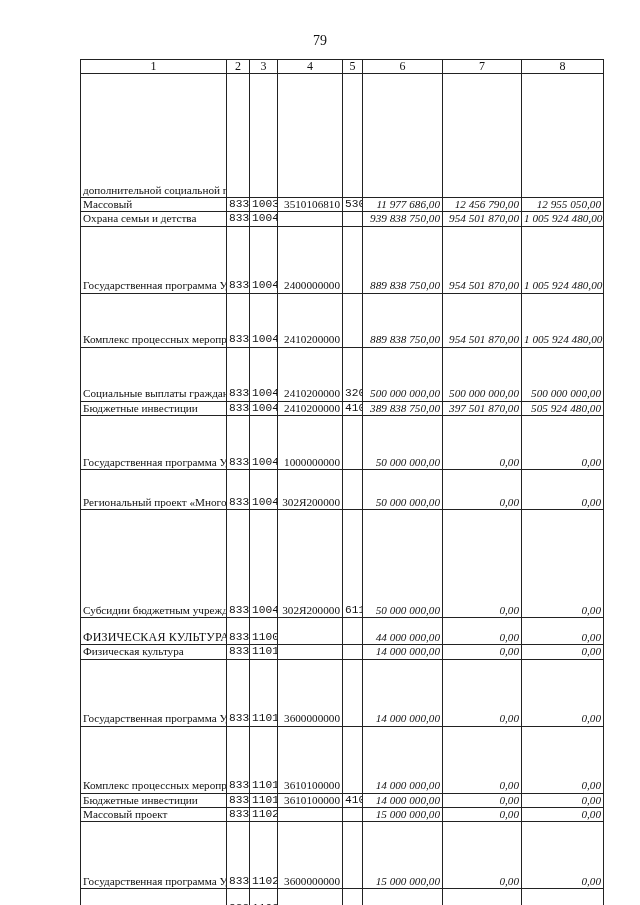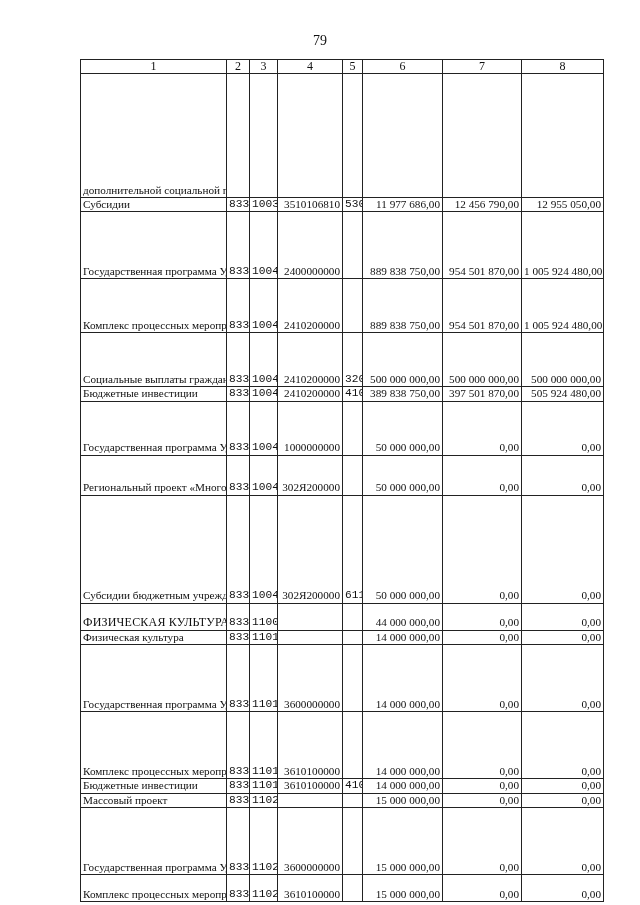--- a/index.html
+++ b/index.html
@@ -6,21 +6,21 @@
   body { width: 640px; height: 905px; position: relative; overflow: hidden;
          font-family: "Liberation Serif", "DejaVu Serif", serif; color: #111; }
   .page-number { position: absolute; top: 33px; left: 0; width: 640px; text-align: center;
                  font-size: 14px; }
   table.budget { position: absolute; top: 59px; left: 80px; border-collapse: collapse;
                  table-layout: fixed; width: 523px; font-size: 11.2px; line-height: 13.4px; }
   table.budget td, table.budget th { border: 1px solid #222; padding: 0 2px; vertical-align: bottom;
                  overflow: hidden; white-space: nowrap; }
   table.budget th { font-weight: normal; text-align: center; font-size: 12px; height: 13px; line-height: 13px; }
   td.name { white-space: normal; text-align: left; padding-left: 1px; }
-  td.num { text-align: right; }
+  td.num { text-align: right; font-style: italic; }
   td.code { text-align: right; padding-left: 2px; }
   td.ctr { text-align: center; font-family: Liberation Mono, monospace; }
   td.caps { font-size: 12px; letter-spacing: 0.2px; }
 </style>
 </head>
 <body>
 
 <div class="page-number">79</div>
 
 <table class="budget">
@@ -51,29 +51,39 @@
         <td class="name">дополнительной социальной поддержки граждан по оплате коммунальных услуг в виде частичной компенсации произведённых расходов на оплату коммунальных услуг по отоплению и горячему водоснабжению</td>
         <td class="ctr"></td>
         <td class="ctr"></td>
         <td class="code"></td>
         <td class="ctr"></td>
         <td class="num"></td>
         <td class="num"></td>
         <td class="num"></td>
       </tr>
       <tr style="height: 13px;">
-        <td class="name">Субсидии</td>
+        <td class="name">Массовый</td>
         <td class="ctr">833</td>
         <td class="ctr">1003</td>
         <td class="code">3510106810</td>
         <td class="ctr">530</td>
         <td class="num">11 977 686,00</td>
         <td class="num">12 456 790,00</td>
         <td class="num">12 955 050,00</td>
       </tr>
+      <tr style="height: 13px;">
+        <td class="name">Охрана семьи и детства</td>
+        <td class="ctr">833</td>
+        <td class="ctr">1004</td>
+        <td class="code"></td>
+        <td class="ctr"></td>
+        <td class="num">939 838 750,00</td>
+        <td class="num">954 501 870,00</td>
+        <td class="num">1 005 924 480,00</td>
+      </tr>
       <tr style="height: 67px;">
         <td class="name">Государственная программа Удмуртской Республики «Развитие жилищного строительства в Удмуртской Республике»</td>
         <td class="ctr">833</td>
         <td class="ctr">1004</td>
         <td class="code">2400000000</td>
         <td class="ctr"></td>
         <td class="num">889 838 750,00</td>
         <td class="num">954 501 870,00</td>
         <td class="num">1 005 924 480,00</td>
       </tr>

